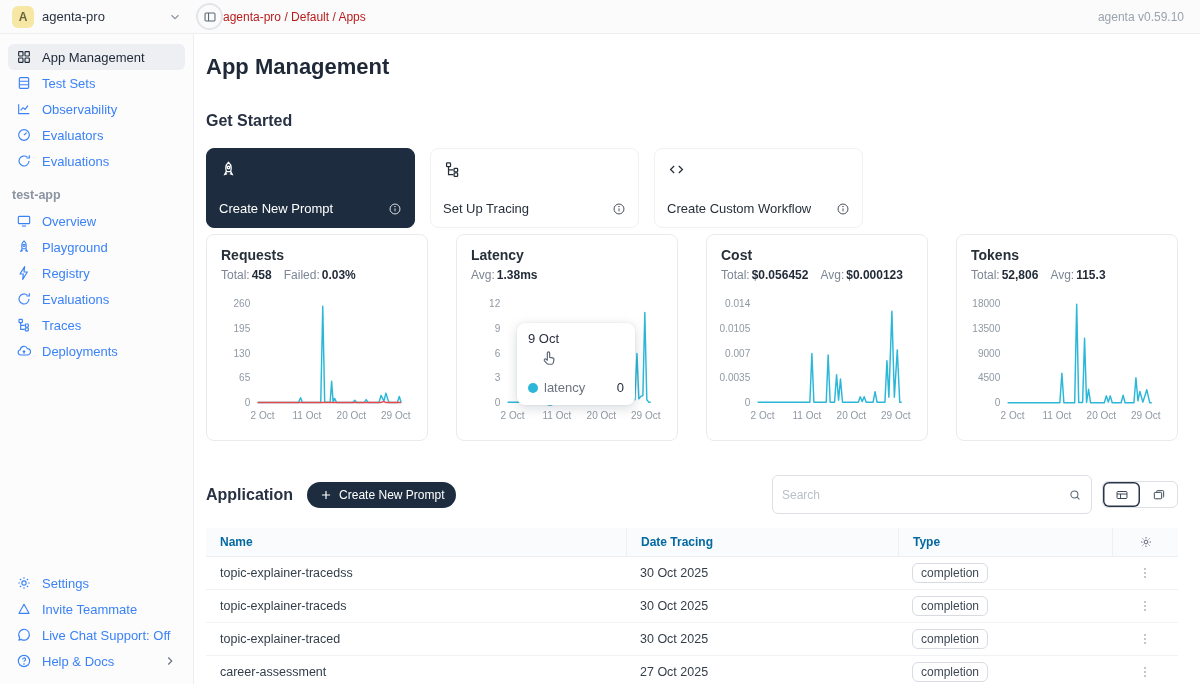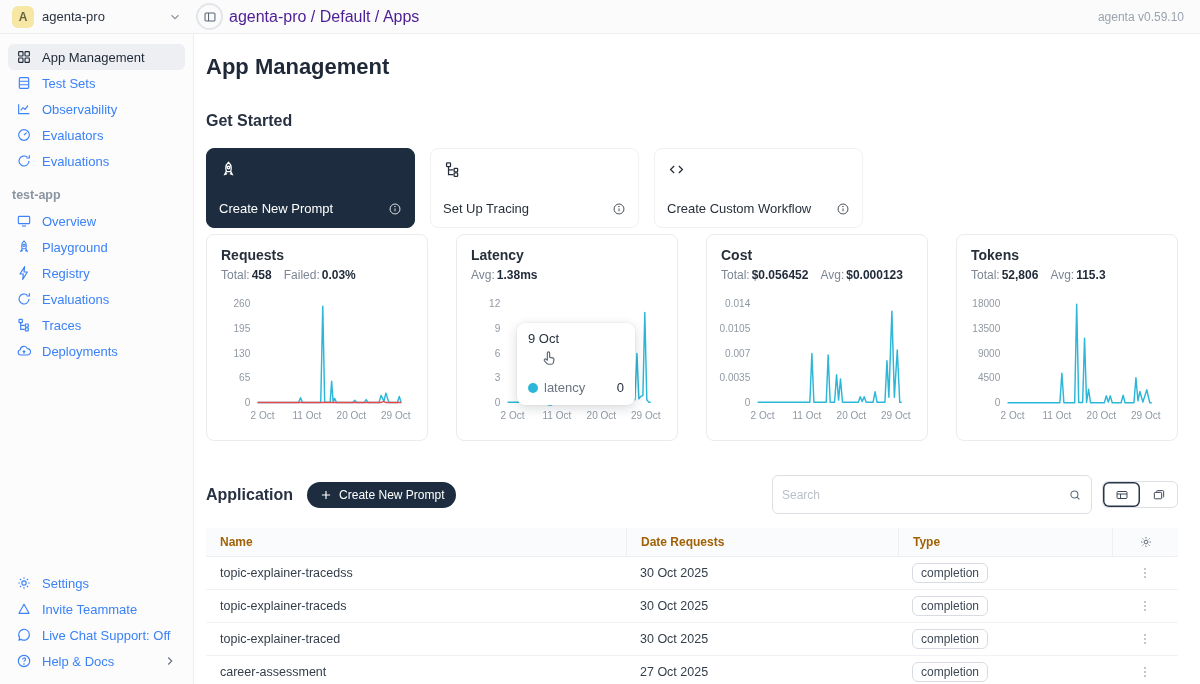--- a/index.html
+++ b/index.html
@@ -10,21 +10,21 @@
   .topbar { height:34px; display:flex; align-items:center; background:#fbfbfc;
     border-bottom:1px solid #eceef1; }
   .workspace { width:194px; display:flex; align-items:center; gap:8px; padding:0 12px; cursor:pointer; }
   .avatar { width:22px; height:22px; border-radius:6px; background:#f6e8a4; color:#6b6340;
     font-size:12px; font-weight:700; display:flex; align-items:center; justify-content:center; }
   .ws-name { font-size:13px; font-weight:500; color:#2a3340; }
   .ws-chev { margin-left:auto; color:#8b94a1; }
   .toggle-btn { width:27px; height:27px; border-radius:50%; border:2px solid #e2e5e9;
     background:#fbfbfc; display:flex; align-items:center; justify-content:center;
     color:#5b6675; margin-left:2px; cursor:pointer; }
-  .breadcrumb { font-size:16px; color:#4c1d95; margin-left:6px; }
+  .breadcrumb { font-size:12px; color:#b91c1c; margin-left:0; }
   .version { margin-left:auto; padding-right:16px; font-size:12px; color:#9aa3ad; }
 
   
   .layout { display:flex; height:650px; }
   .sidebar { width:194px; background:#fcfcfd; border-right:1px solid #eceef1;
     padding:10px 8px 10px 8px; display:flex; flex-direction:column; }
   .s-item { height:26px; display:flex; align-items:center; gap:10px; padding:0 8px;
     border-radius:6px; font-size:13px; color:#3b82f6; cursor:pointer; white-space:nowrap; }
   .s-item .ic { flex:0 0 auto; }
   .s-item.selected { background:#edeff3; color:#1f2937; font-weight:500; }
@@ -86,21 +86,21 @@
   .segmented { margin-left:10px; height:27px; display:flex; border:1px solid #dcdfe4;
     border-radius:6px; background:#fff; }
   .seg { width:37px; display:flex; align-items:center; justify-content:center;
     color:#3c4654; cursor:pointer; }
   .seg.active { box-shadow:inset 0 0 0 1.5px #2a3648; border-radius:6px; }
 
   
   .table { margin-top:14px; }
   .t-head { display:grid; grid-template-columns:1fr 272px 214px 66px; height:29px;
     align-items:center; background:#fafbfc; border-bottom:1px solid #eceef1;
-    font-size:12px; font-weight:700; color:#a16207; }
+    font-size:12px; font-weight:700; color:#0369a1; }
   .t-head > div { padding-left:14px; height:100%; display:flex; align-items:center; }
   .t-head > div + div { border-left:1px solid #eef0f2; }
   .t-head .h-actions { justify-content:center; padding-left:0; color:#5b6675; }
   .t-row { display:grid; grid-template-columns:1fr 272px 214px 66px; height:33px;
     align-items:center; border-bottom:1px solid #f0f2f4; font-size:12.5px; color:#333e4a;
     cursor:pointer; }
   .t-row > div { padding-left:14px; }
   .badge { display:inline-block; border:1px solid #d8dce2; border-radius:6px;
     padding:2px 8px; font-size:12px; color:#3e4956; background:#fff; }
   .kebab { display:flex; justify-content:center; padding-left:0 !important;
@@ -474,21 +474,21 @@
               <rect x="4" y="7.5" width="12.5" height="11" rx="1.5"></rect>
               <path d="M8 7.5V6a1.5 1.5 0 0 1 1.5-1.5h9A1.5 1.5 0 0 1 20 6v8.5a1.5 1.5 0 0 1-1.5 1.5"></path>
             </svg>
           </span>
       </div>
     </div>
 
     <div class="table">
       <div class="t-head">
         <div>Name</div>
-        <div>Date Requests</div>
+        <div>Date Tracing</div>
         <div>Type</div>
         <div class="h-actions">
             <svg class="ic-sm" viewBox="0 0 24 24" fill="none" stroke="currentColor" stroke-width="1.7">
               <circle cx="12" cy="12" r="3.2"></circle>
               <path d="M12 3.5v2.3M12 18.2v2.3M3.5 12h2.3M18.2 12h2.3M6 6l1.6 1.6M16.4 16.4 18 18M18 6l-1.6 1.6M7.6 16.4 6 18"></path>
             </svg>
           </div>
       </div>
 
       <div class="t-row">

